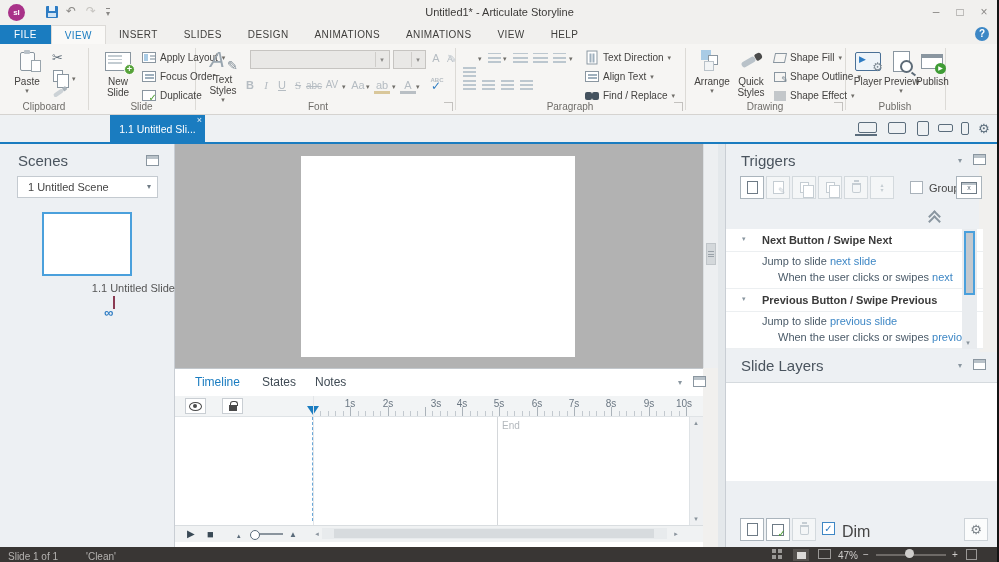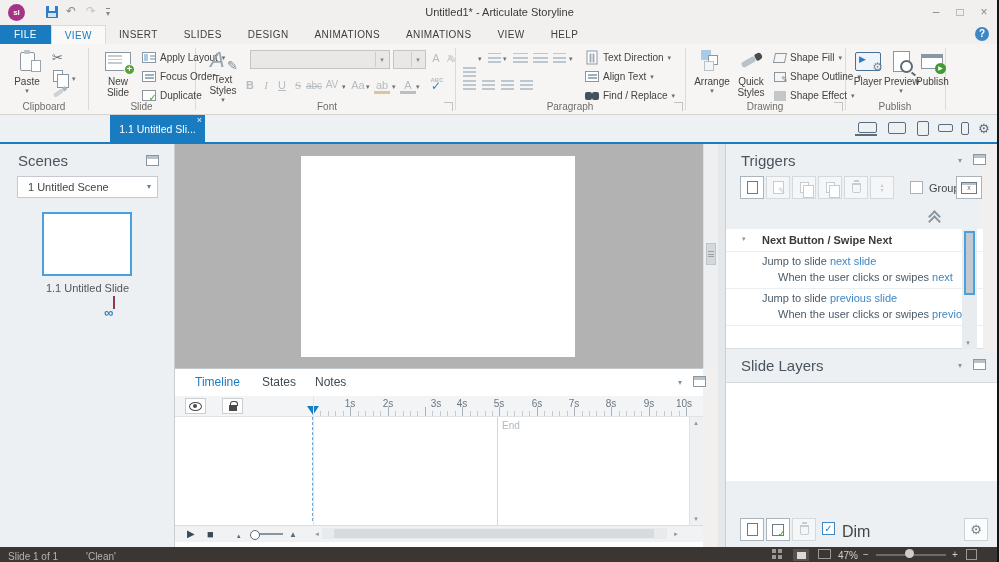--- a/index.html
+++ b/index.html
@@ -100,21 +100,21 @@
   .panel-title{font-size:15px;color:#4a545e}
   .panel-ico{width:13px;height:11px;border:1px solid #8a96a0;position:relative;background:#fff}
   .panel-ico::before{content:"";position:absolute;left:0;top:0;right:0;height:3px;background:#b9c2c9}
   .caret-g{font-size:8px;color:#8a96a0}
 
   
   .scenes{position:absolute;left:0;top:144px;width:175px;height:403px;background:#edf0f3;border-right:1px solid #c9ced4}
   .scene-dd{position:absolute;left:17px;top:32px;width:141px;height:22px;background:#fff;border:1px solid #c4cad0;font-size:11px;color:#444;line-height:20px;padding-left:10px}
   .scene-dd .cbar{position:absolute;right:6px;top:0;bottom:0;display:flex;align-items:center;font-size:8px;color:#6f7b85}
   .thumb{position:absolute;left:42px;top:68px;width:90px;height:64px;background:#fff;border:2px solid #4aa0dc}
-  .thumb-label{position:absolute;left:0;top:138px;width:175px;text-align:center;font-size:11px;color:#555}
+  .thumb-label{position:absolute;left:0;top:138px;width:175px;text-align:right;font-size:11px;color:#555}
   .linkline{position:absolute;left:113px;top:152px;width:1.5px;height:13px;background:#8b3a52}
   .linkico{position:absolute;left:104px;top:163px;font-size:13px;color:#2e7cc3;font-weight:bold;line-height:12px}
 
   
   .canvas{position:absolute;left:175px;top:144px;width:528px;height:224px;background:#b2b2b2}
   .stage{position:absolute;left:126px;top:12px;width:274px;height:201px;background:#fff}
   .vsb{position:absolute;left:703px;top:144px;width:15px;height:224px;background:#edeff1;border-left:1px solid #dcdfe2}
   .vsb-thumb{position:absolute;left:2px;top:99px;width:10px;height:22px;background:#d4d8db;border:1px solid #c0c5c9;display:flex;flex-direction:column;justify-content:center;gap:1.5px;align-items:center}
   .vsb-thumb i{width:6px;height:1px;background:#9aa2a9}
   .splitter{position:absolute;left:718px;top:144px;width:7px;height:403px;background:#e4e8eb}
@@ -311,21 +311,21 @@
     <span class="abs fletter" style="left:306px;top:36px;font-size:10px;text-decoration:line-through">abc</span>
     <span class="abs fletter" style="left:324px;top:35px;font-size:10px">AV</span>
     <span class="abs sr-caret" style="left:342px;top:39px">▾</span>
     <span class="abs fletter" style="left:350px;top:35px">Aa</span>
     <span class="abs sr-caret" style="left:366px;top:39px">▾</span>
     <span class="abs fletter" style="left:374px;top:35px;border-bottom:3px solid #d9c79a">ab</span>
     <span class="abs sr-caret" style="left:392px;top:39px">▾</span>
     <span class="abs fletter" style="left:400px;top:35px;border-bottom:3px solid #b9bfc4">A</span>
     <span class="abs sr-caret" style="left:416px;top:39px">▾</span>
     <div class="abs abc-check" style="left:428px;top:33px"><span>ABC</span></div>
-    <div class="rg-label" style="left:197px;width:260px">Font</div>
+    <div class="rg-label" style="left:188px;width:260px">Font</div>
     <div class="dlg-launcher" style="left:444px"></div>
 
     <div class="abs linesicon bul" style="left:463px;top:9px"></div>
     <span class="abs sr-caret" style="left:478px;top:11px">▾</span>
     <div class="abs linesicon" style="left:488px;top:9px"></div>
     <span class="abs sr-caret" style="left:503px;top:11px">▾</span>
     <div class="abs linesicon" style="left:513px;top:9px;width:15px"></div>
     <div class="abs linesicon" style="left:533px;top:9px;width:15px"></div>
     <div class="abs linesicon" style="left:553px;top:9px;width:13px"></div>
     <span class="abs sr-caret" style="left:569px;top:11px">▾</span>
@@ -538,20 +538,24 @@
       <div class="trg-group">
         <span class="tri">▾</span>
         <span>Next Button / Swipe Next</span>
       </div>
       <div class="trg-item">
         <span>Jump to slide </span><span class="lnk">next slide</span>
       </div>
       <div class="trg-item sub">
         <span>When the user clicks or swipes </span><span class="lnk">next</span>
       </div>
+      <div class="trg-group">
+        <span class="tri">▾</span>
+        <span>Previous Button / Swipe Previous</span>
+      </div>
       <div class="trg-item">
         <span>Jump to slide </span><span class="lnk">previous slide</span>
       </div>
       <div class="trg-item sub">
         <span>When the user clicks or swipes </span><span class="lnk">previous</span>
       </div>
     </div>
     <div class="trg-vsb">
       <div class="thumb"></div>
       <span class="sbarrow" style="left:0;bottom:0">▾</span>

